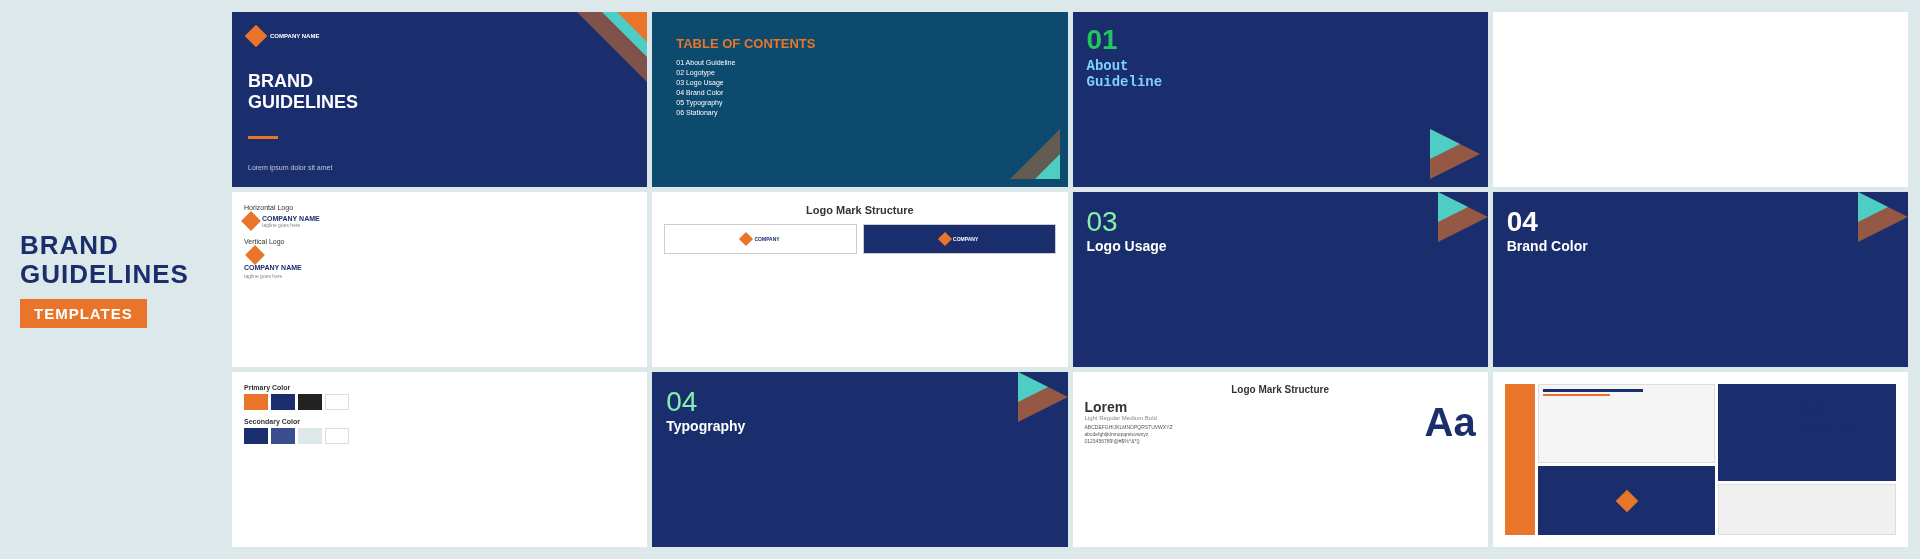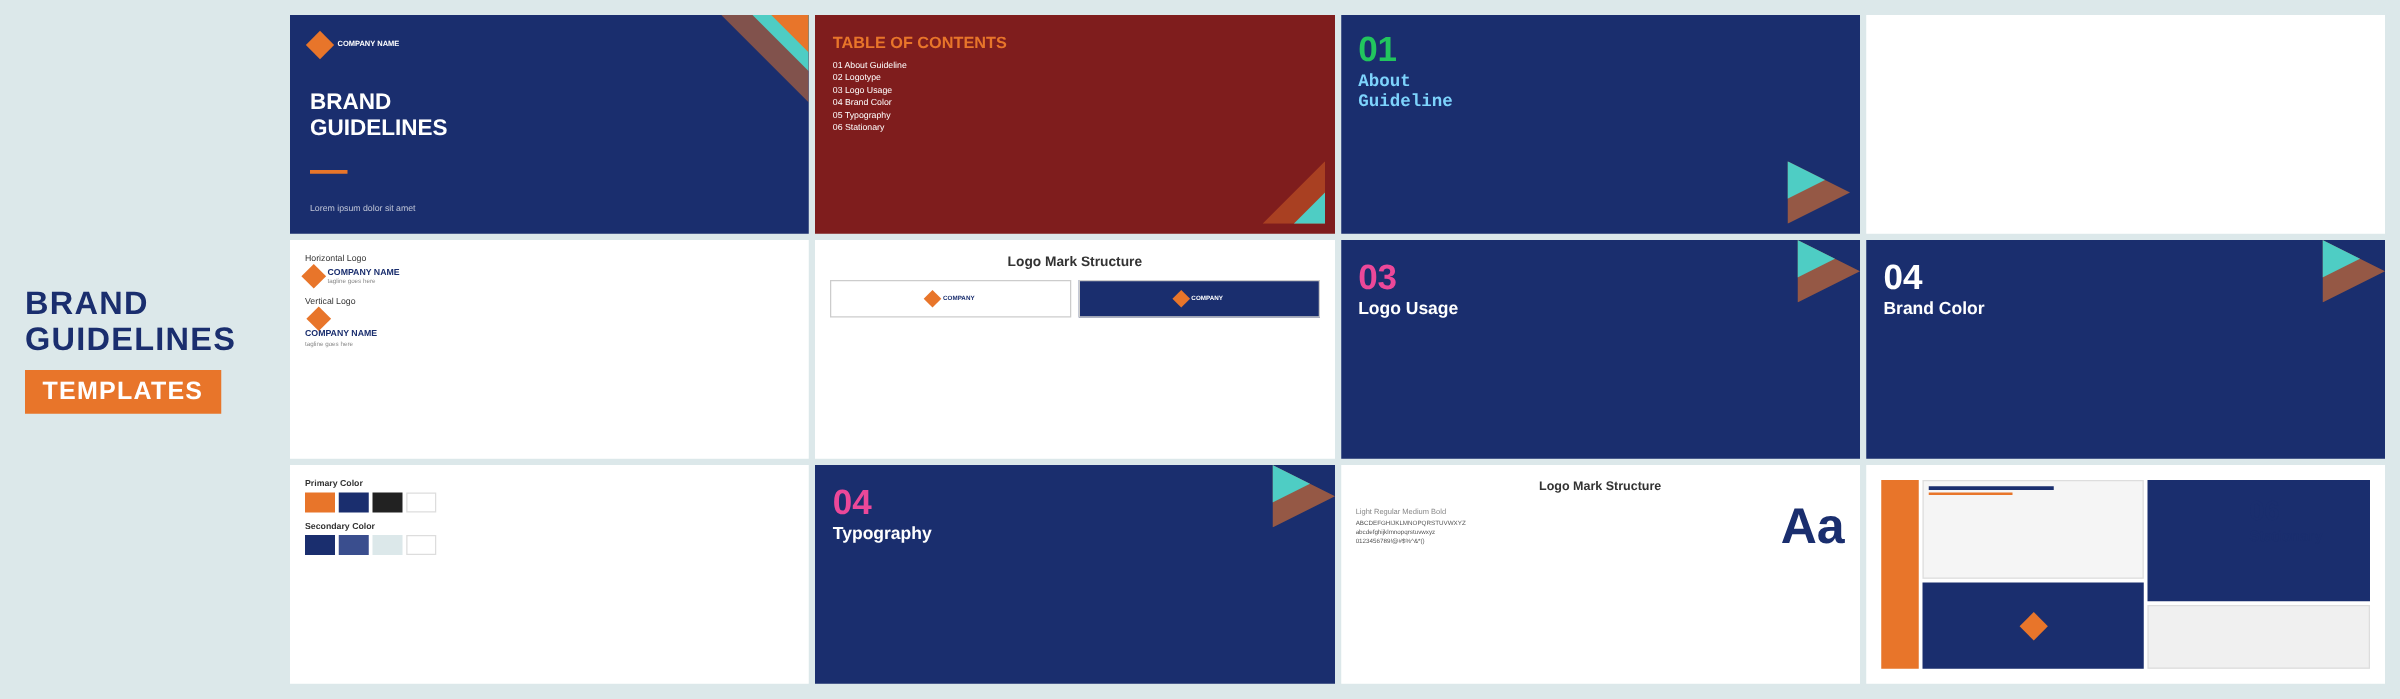--- a/index.html
+++ b/index.html
@@ -29,21 +29,21 @@
       color: #1a2e6e;
       line-height: 1.1;
       letter-spacing: 1px;
       text-transform: uppercase;
       margin-bottom: 10px;
     }
 
     .templates-badge {
       background-color: #e8752a;
       color: white;
-      font-size: 20px;
+      font-size: 15px;
       font-weight: 700;
       padding: 6px 14px;
       text-transform: uppercase;
       letter-spacing: 1px;
     }
 
     .grid-container {
       flex: 1;
       display: grid;
       grid-template-columns: repeat(4, 1fr);
@@ -76,22 +76,22 @@
     }
     .card-1 .sub-text {
       color: white;
       font-size: 7px;
       margin-top: 6px;
       opacity: 0.7;
     }
 
     
     .card-2 {
-      background: #7f1d1d;
-      padding: 14px;
+      background: #0c4a6e;
+      padding: 24px;
     }
     .card-2 .toc-title {
       color: #e8752a;
       font-size: 13px;
       font-weight: 700;
       text-transform: uppercase;
       margin-bottom: 8px;
     }
     .card-2 .toc-item {
       color: white;
@@ -290,23 +290,23 @@
     }
 
     .orange-underline {
       width: 30px;
       height: 3px;
       background: #e8752a;
       margin-top: 4px;
     }
 
     .card-num-dark {
-      color: #ec4899;
+      color: #86efac;
       font-size: 28px;
-      font-weight: 700;
+      font-weight: 400;
     }
     .card-label-dark {
       color: white;
       font-size: 14px;
       font-weight: 600;
       line-height: 1.2;
     }
   </style>
 </head>
 <body>
@@ -454,20 +454,21 @@
       <polygon points="0,0 30,15 0,30" fill="#4ecdc4"></polygon>
     </svg>
     <div class="card-num-dark">04</div>
     <div class="card-label-dark">Typography</div>
   </div>
 
   <div class="card card-11">
     <div class="ls-title">Logo Mark Structure</div>
     <div class="lorem-section">
       <div class="lorem-left">
+        <div class="lorem-word">Lorem</div>
         <div class="lorem-weights">Light  Regular  Medium  Bold</div>
         <div class="lorem-chars">ABCDEFGHIJKLMNOPQRSTUVWXYZ</div>
         <div class="lorem-chars">abcdefghijklmnopqrstuvwxyz</div>
         <div class="lorem-chars">0123456789!@#$%^&amp;*()</div>
       </div>
       <div class="lorem-aa">Aa</div>
     </div>
   </div>
 
   <div class="card card-12">

